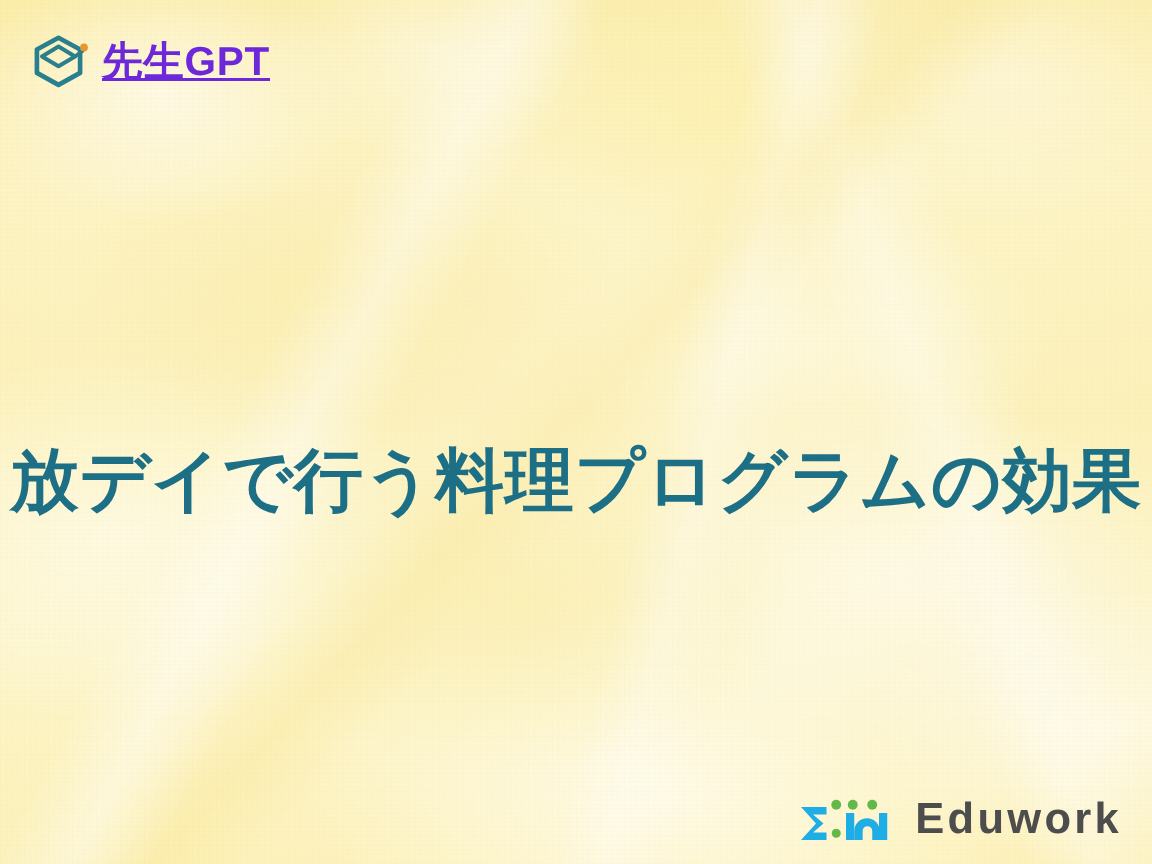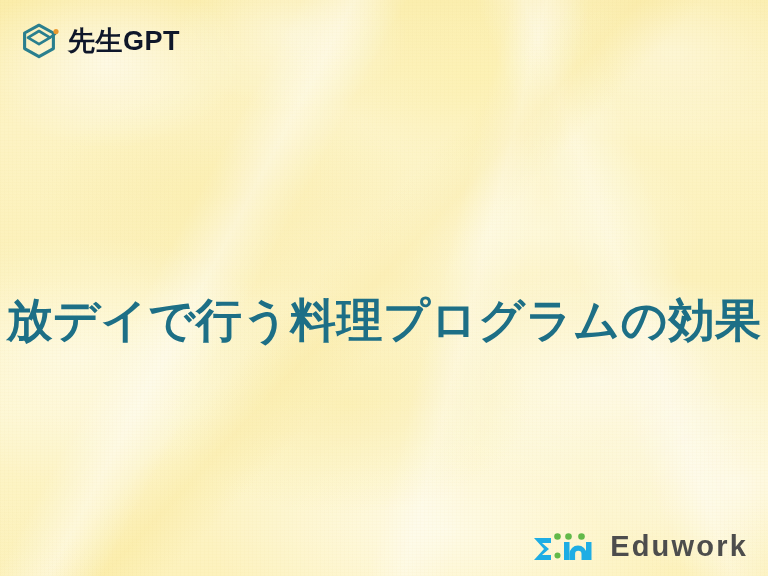--- a/index.html
+++ b/index.html
@@ -67,24 +67,25 @@
     left: 18px;
     top: 20px;
     display: flex;
     align-items: center;
     gap: 8px;
   }
   .brand-mark { width: 42px; height: 42px; display: block; }
   .brand-text {
     font-size: 27px;
     font-weight: 700;
-    color: #0f172a;
+    color: #6d28d9;
     letter-spacing: .5px;
     line-height: 1;
     white-space: nowrap;
+    text-decoration: underline;
   }
 
   
   .title-wrap {
     position: absolute;
     left: 0;
     right: 0;
     top: 262px;
     display: flex;
     justify-content: center;

